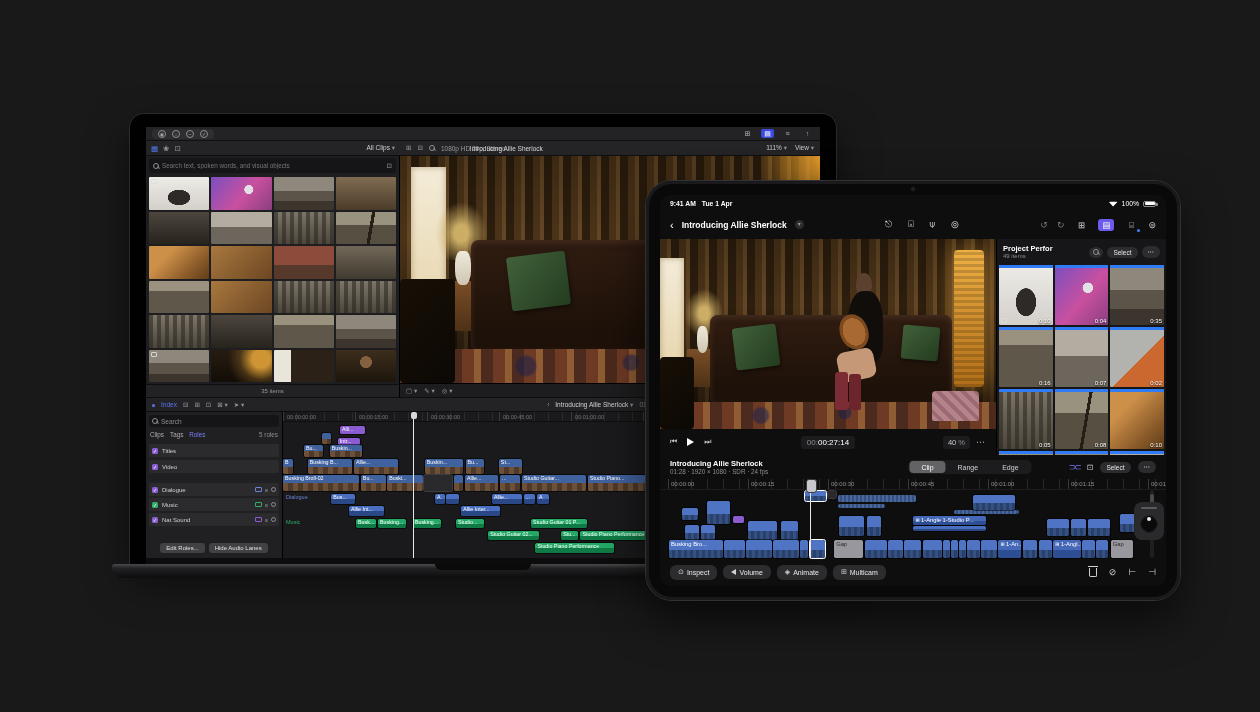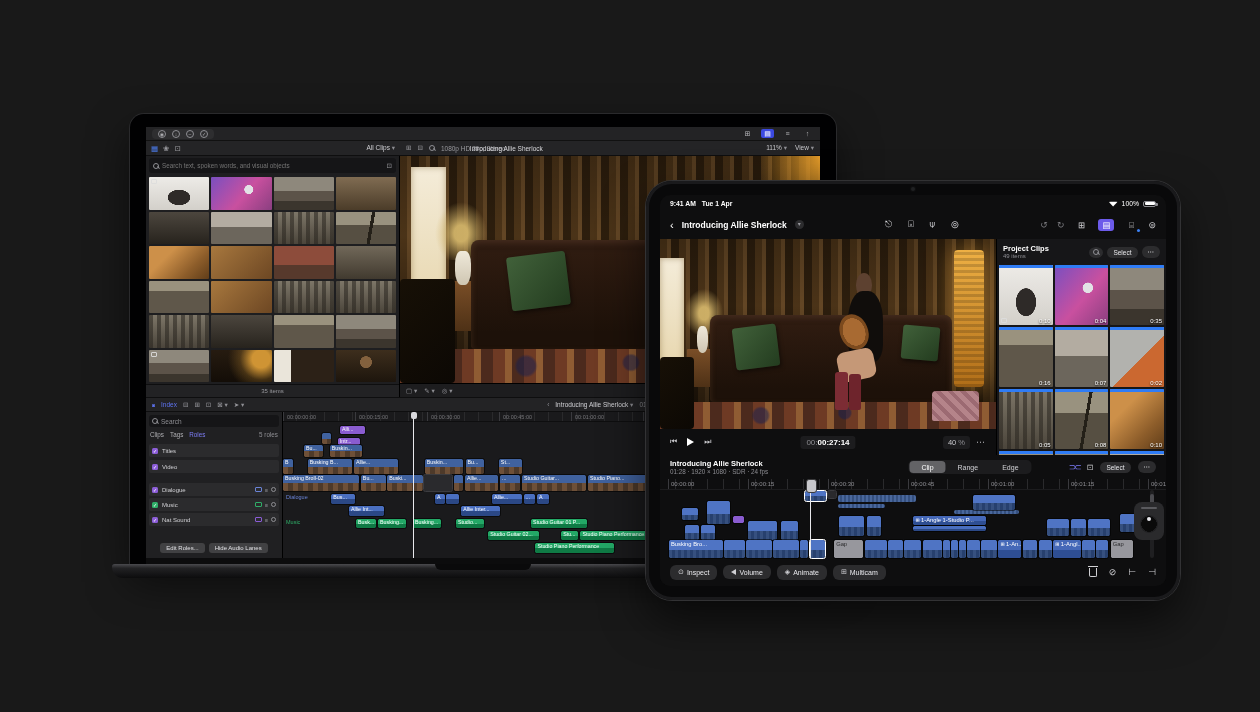--- a/index.html
+++ b/index.html
@@ -155,21 +155,21 @@
   .dotted::after { content:""; position:absolute; right:-1px; bottom:-1px; width:3px; height:3px; border-radius:50%; background:#3c82f6; }
 
   .p-main { display:flex; height:216px; flex:none; }
   .p-viewercol { width:336px; display:flex; flex-direction:column; }
   .p-scene { height:190px; position:relative; overflow:hidden; background:#000; }
   .p-player { height:26px; display:flex; align-items:center; padding:0 10px; gap:10px; background:#0e0e0f; }
   .p-player .tr { font-size:8px; color:#c8c8cc; }
   .i-play { width:0; height:0; border-left:7px solid #fff; border-top:4.5px solid transparent; border-bottom:4.5px solid transparent; }
   .p-tc { position:absolute; left:168px; transform:translateX(-50%); background:#1c1c1e; border-radius:3px;
     padding:2px 6px; font-size:8px; }
-  .p-tc .pre { color:#8e8e93; } .p-tc .main { color:#fff; font-weight:bold; }
+  .p-tc .pre { color:#8e8e93; } .p-tc .main { color:#fff; font-weight:normal; }
   .p-zoom { margin-left:auto; display:flex; gap:6px; align-items:center; }
   .p-zoom .zbox { background:#1c1c1e; border-radius:3px; padding:2px 5px; color:#c8c8cc; font-size:7.5px; }
   .p-more { color:#c8c8cc; font-size:9px; letter-spacing:1px; }
 
   .p-media { width:170px; border-left:1px solid #000; display:flex; flex-direction:column; background:#161618; }
   .p-mhead { height:26px; display:flex; align-items:center; padding:0 6px; gap:5px; flex:none; }
   .p-mhead .tt { font-size:7.5px; font-weight:bold; color:#fff; line-height:1.1; }
   .p-mhead .ct { font-size:6px; color:#8e8e93; }
   .p-mhead .right { margin-left:auto; display:flex; gap:4px; align-items:center; }
   .chip { background:#2c2c2e; border-radius:7px; padding:2px 6px; color:#e8e8ec; font-size:6.5px; }
@@ -716,21 +716,21 @@
             <span class="p-zoom">
               <span class="zbox"><span>40</span> <span class="ch">%</span></span>
               <span class="p-more">⋯</span>
             </span>
           </div>
         </div>
 
         <div class="p-media">
           <div class="p-mhead">
             <span>
-              <div class="tt">Project Clips</div>
+              <div class="tt">Project Perfor</div>
               <div class="ct">49 items</div>
             </span>
             <span class="right">
               <span class="chip round"><span class="i-mag" style="display:inline-block;"></span></span>
               <span class="chip">Select</span>
               <span class="chip">⋯</span>
             </span>
           </div>
           <div class="p-mgrid">
               <div class="thumb th-white fav">

